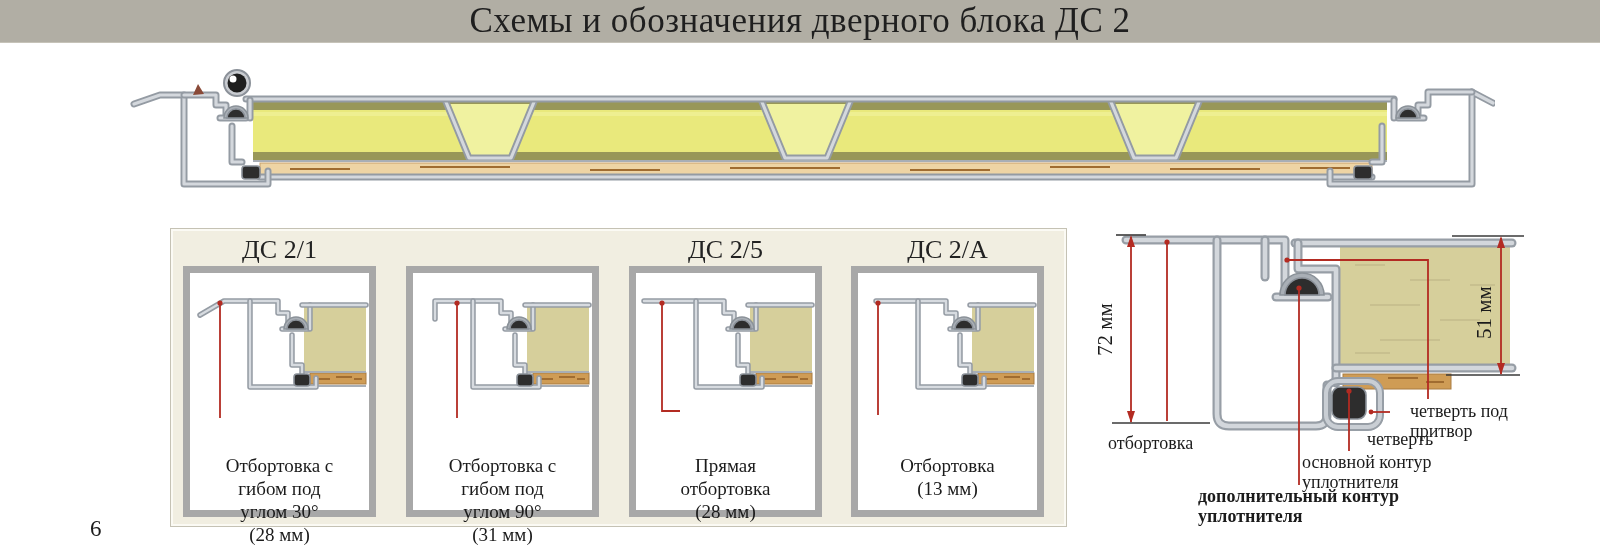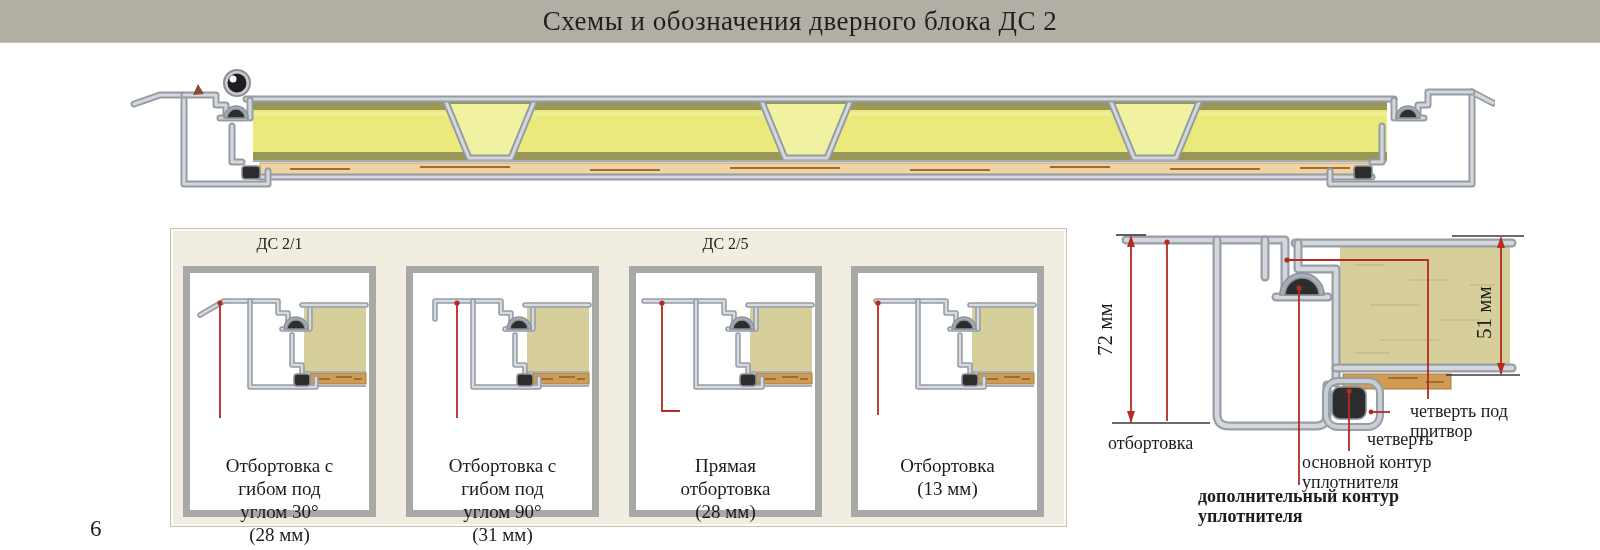--- a/index.html
+++ b/index.html
@@ -2,25 +2,25 @@
 <html><head>
 <meta charset="utf-8">
 <style>
   html,body{margin:0;padding:0;background:#ffffff;}
   .stage{position:relative;width:1600px;height:550px;background:#ffffff;overflow:hidden;
          font-family:"Liberation Serif","DejaVu Serif",serif;color:#1d1d1d;}
   .abs{position:absolute;}
   
   .hdr{left:0;top:0;width:1600px;height:42px;background:#b1aea4;border-bottom:1px solid #c6c3b9;
        display:flex;align-items:center;justify-content:center;}
-  .hdr-title{font-size:27px;color:#1f1f1f;letter-spacing:.5px;}
+  .hdr-title{font-size:35px;color:#1f1f1f;letter-spacing:.5px;}
   
   .vpanel{left:170px;top:228px;width:895px;height:297px;background:#f1eee1;
           border:1px solid #c5c2b4;box-shadow:inset 0 0 0 2px #fbfaf4;}
-  .vcol{position:absolute;top:6px;width:193px;height:30px;text-align:center;font-size:16px;color:#222;}
+  .vcol{position:absolute;top:6px;width:193px;height:30px;text-align:center;font-size:26px;color:#222;}
   .vbox{position:absolute;top:37px;width:179px;height:237px;background:#ffffff;border:7px solid #a8a8a8;}
   .vcap{position:absolute;left:0;top:145px;width:179px;text-align:center;font-size:19px;line-height:23px;color:#1b1b1b;margin-top:36px;}
   .pre{white-space:pre-line;}
   
   .mo{fill:none;stroke:#949ba3;stroke-width:7;stroke-linejoin:round;stroke-linecap:round;}
   .mi{fill:none;stroke:#d4d8dd;stroke-width:3.2;stroke-linejoin:round;stroke-linecap:round;}
   .mo2{fill:none;stroke:#959ca4;stroke-width:5.5;stroke-linejoin:round;stroke-linecap:round;}
   .mi2{fill:none;stroke:#d7dbe0;stroke-width:2.4;stroke-linejoin:round;stroke-linecap:round;}
   .mo3{fill:none;stroke:#979ea6;stroke-width:9;stroke-linejoin:round;stroke-linecap:round;}
   .mi3{fill:none;stroke:#d3d7dc;stroke-width:4.6;stroke-linejoin:round;stroke-linecap:round;}
@@ -116,20 +116,21 @@
       <path class="collar" d="M1276,60 A12,12 0 0 1 1300,60 Z"></path>
       <path class="seal" d="M1279,60 A9,9 0 0 1 1297,60 Z"></path>
       <rect class="seal" x="1234" y="108" width="18" height="13" rx="3"></rect>
     </g>
   </svg>
 
   <div class="abs vpanel">
 
     <div class="vcol" style="left:12px;">ДС 2/1</div>
     <div class="vcol" style="left:458px;">ДС 2/5</div>
+    <div class="vcol" style="left:680px;">ДС 2/А</div>
 
     <div class="vbox" style="left:12px;">
       <svg width="179" height="145" viewBox="0 0 179 145">
         <rect class="insul-pale" x="114" y="34" width="62" height="64"></rect>
         <rect class="wood" x="120" y="100" width="56" height="11"></rect>
         <path class="wstreak" d="M126,106 h14 M146,104 h16 M164,106 h8"></path>
         <path class="thin" d="M114,99 H176 M118,113 H176"></path>
         <path class="mo2" d="M10,42 L34,28 H88 V40 H98 V54"></path>
         <path class="mi2" d="M10,42 L34,28 H88 V40 H98 V54"></path>
         <path class="mo2" d="M92,56 H118"></path>

